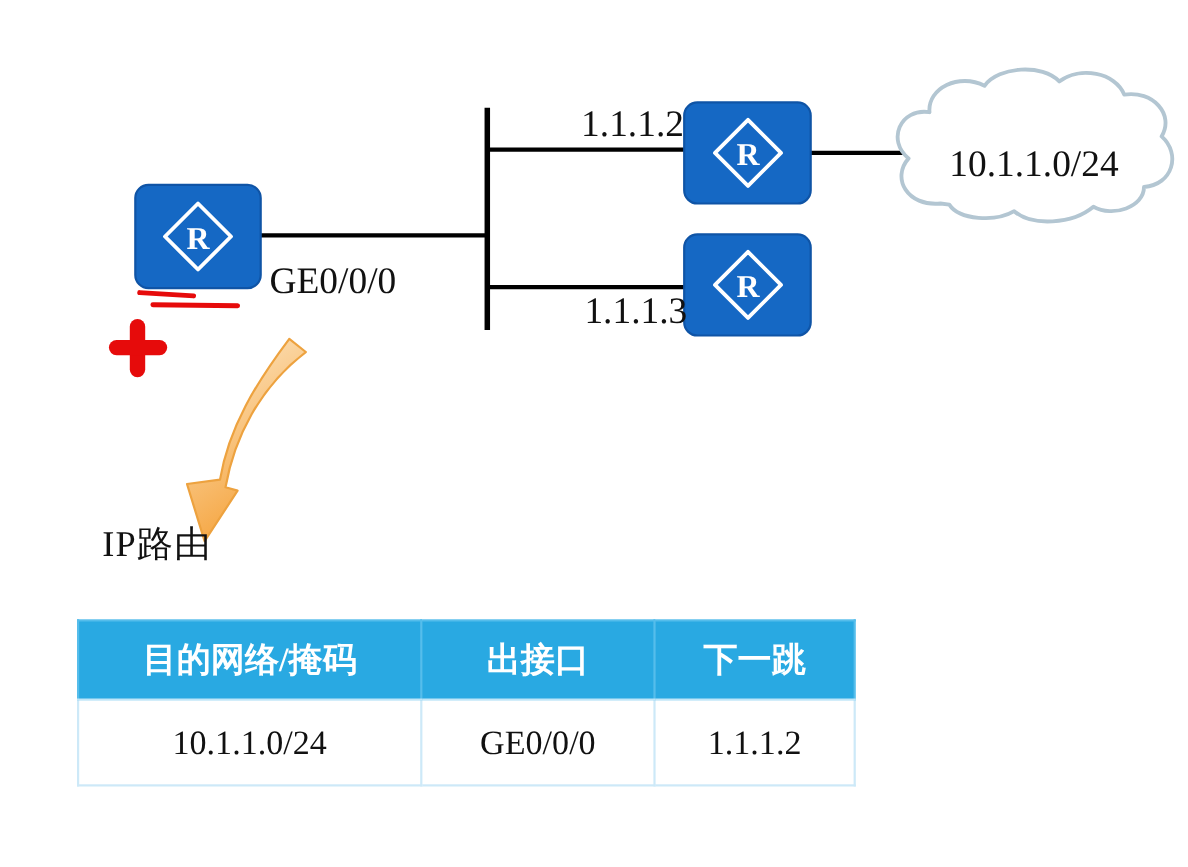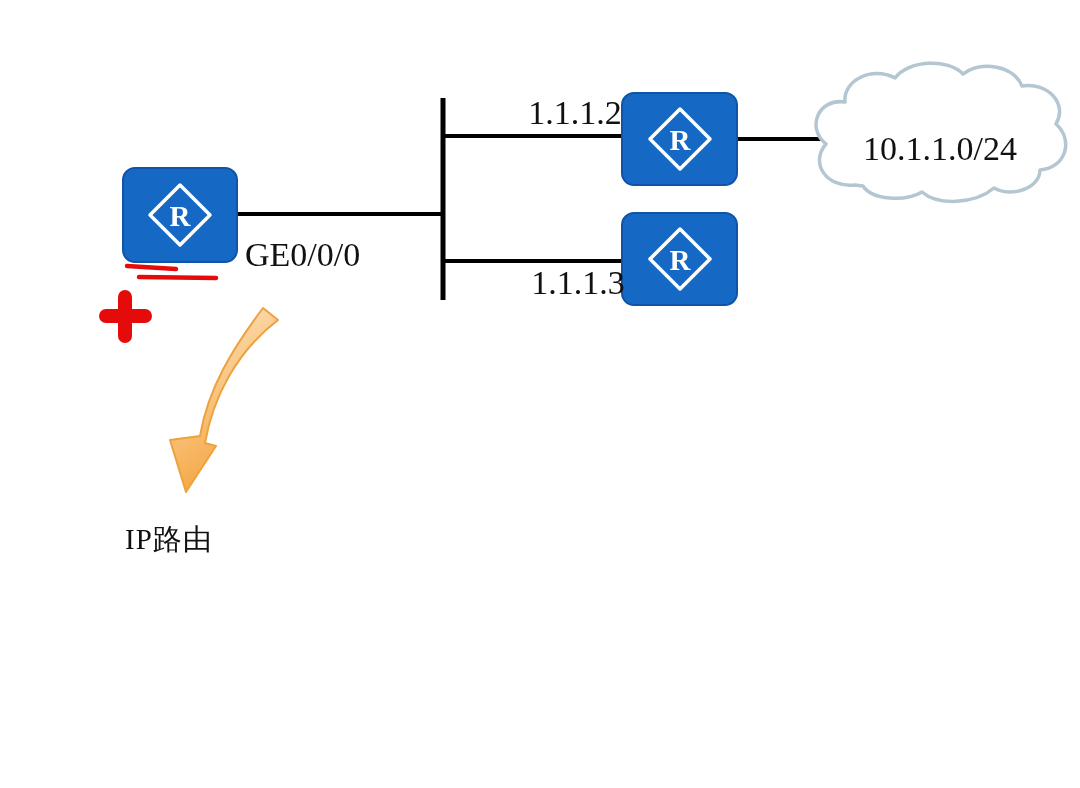--- a/index.html
+++ b/index.html
@@ -16,25 +16,24 @@
     overflow: hidden;
   }
   .diagram-svg {
     position: absolute;
     left: 0;
     top: 0;
   }
   .caption {
     position: absolute;
     left: 93px;
-    top: 520px;
-    font-size: 29px;
+    top: 472px;
+    font-size: 33px;
     color: #111111;
     letter-spacing: 1px;
-    margin-left: 32px;
   }
   .route-table {
     position: absolute;
     left: 70px;
     top: 563px;
     width: 700px;
     border-collapse: collapse;
     table-layout: fixed;
     font-size: 31px;
   }
@@ -141,14 +140,30 @@
              L 170 440
              L 186 492
              L 216 446
              L 205 443
              C 213 398, 236 352, 278 320
              Z" fill="url(#arrowGrad)" stroke="#eda23f" stroke-width="2" stroke-linejoin="round"></path>
   </svg>
 
   <div class="caption">IP路由</div>
 
+  <table class="route-table">
+    <thead>
+      <tr>
+        <th class="col-net">目的网络/掩码</th>
+        <th class="col-if">出接口</th>
+        <th class="col-next">下一跳</th>
+      </tr>
+    </thead>
+    <tbody>
+      <tr>
+        <td>10.1.1.0/24</td>
+        <td>GE0/0/0</td>
+        <td>1.1.1.2</td>
+      </tr>
+    </tbody>
+  </table>
 
 </div>
 
 </body></html>

